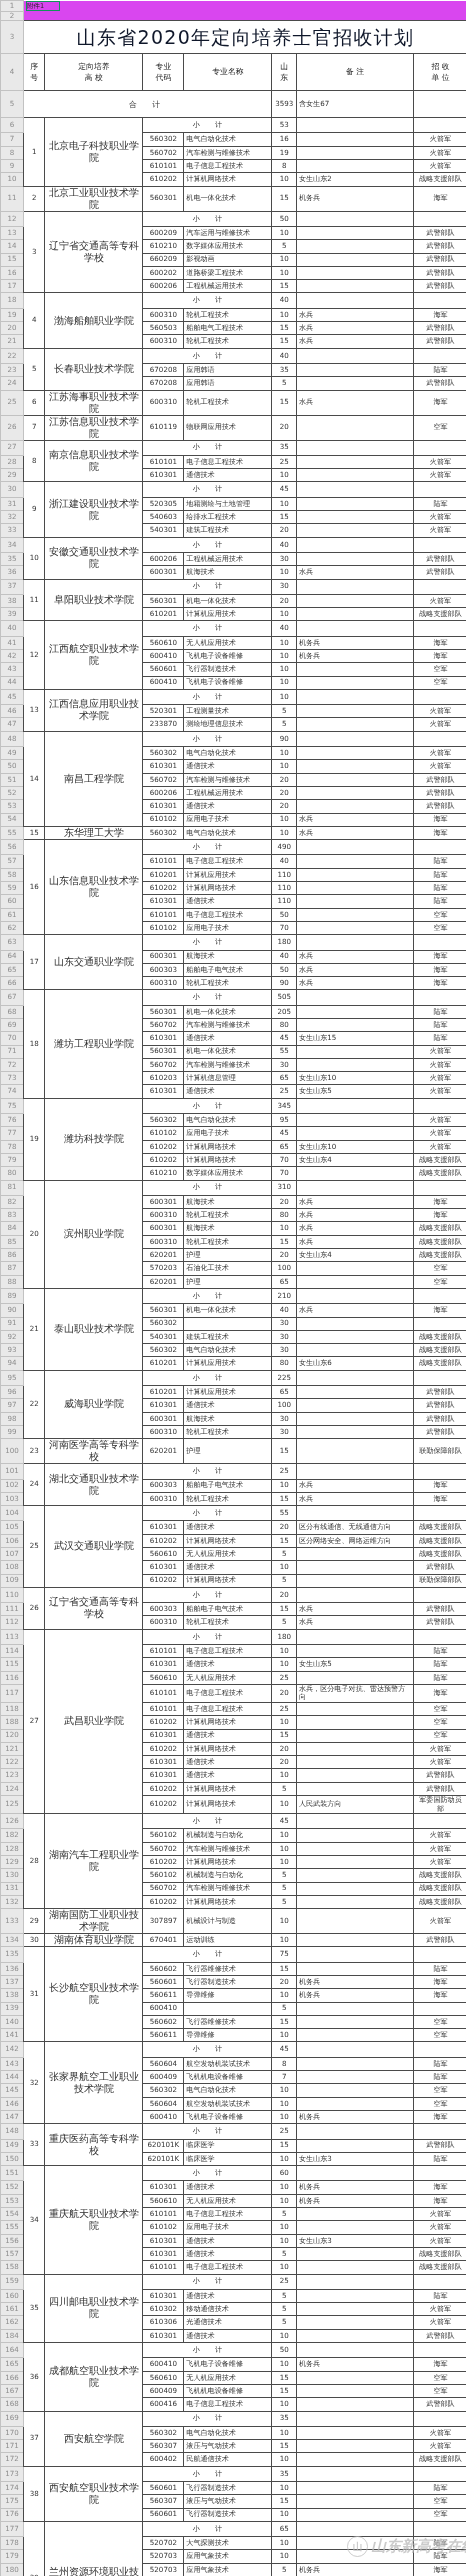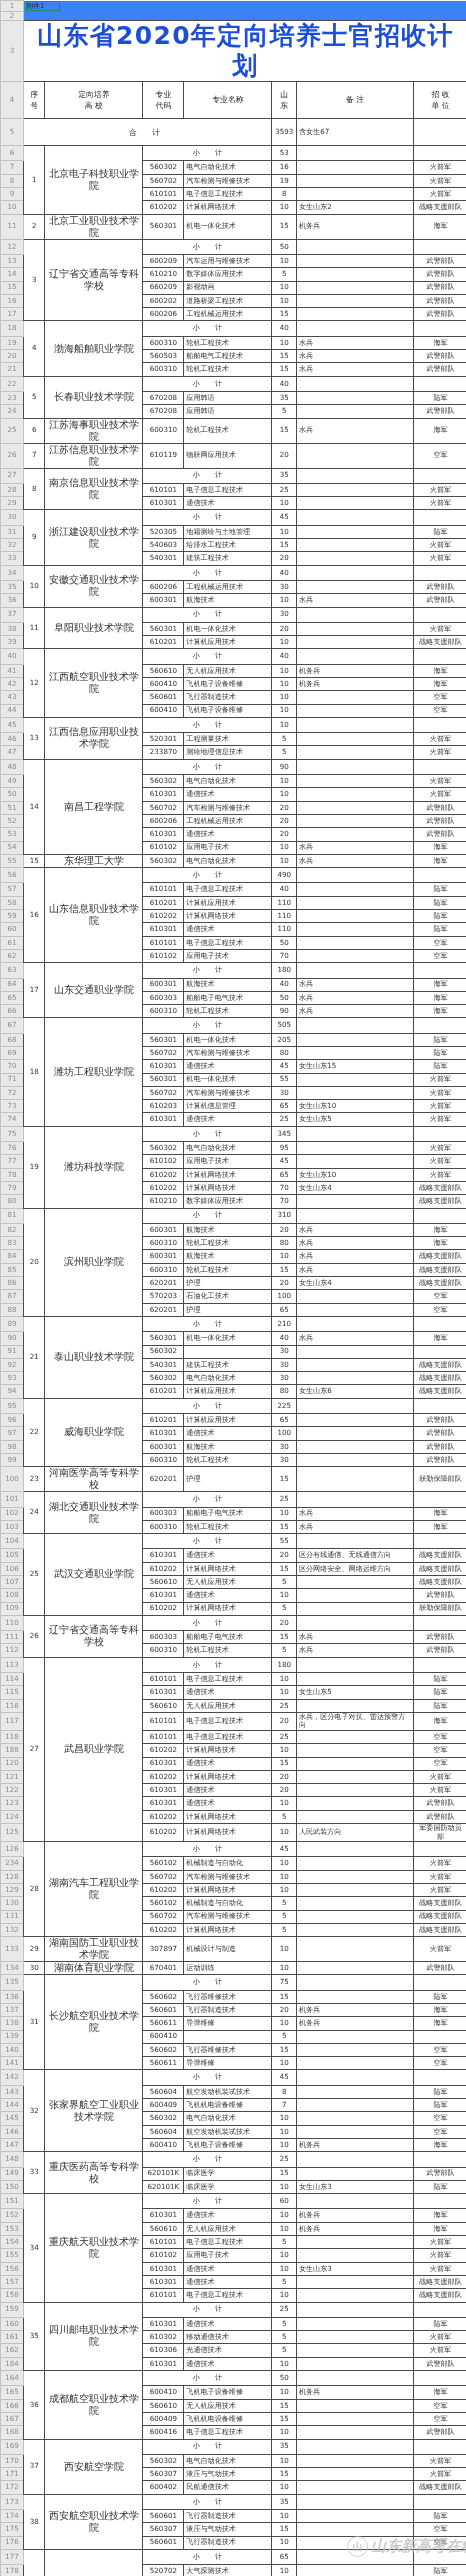--- a/index.html
+++ b/index.html
@@ -4,28 +4,28 @@
 <style>
   html,body{margin:0;padding:0;background:#ffffff;}
   body{width:466px;min-height:2576px;position:relative;
        font-family:"DejaVu Sans","Liberation Sans",sans-serif;}
   table{border-collapse:collapse;table-layout:fixed;width:466px;}
   td{font-size:7.1px;color:#333;text-align:center;vertical-align:middle;
      border:0.6px solid #4a4a4a;padding:0 1.9px;height:12.3px;line-height:1.2;
      overflow:hidden;word-break:break-all;}
   td.gutter{background:#e9e9e9;border:0.6px solid #c2c2c2;color:#8d8d8d;
             font-size:7.1px;padding:0;}
-  td.noborder{border:none;background:#3b82f6;}
+  td.noborder{border:none;background:#d946ef;}
   tr.tr-top1 td{height:9.7px;}
   tr.tr-top2 td{height:5.8px;}
   tr.tr-title td{height:32px;}
   tr.tr-head td{height:36px;}
   tr.tr-total td{height:26px;}
   tr.tr-sub td{height:14.3px;}
-  td.title{font-size:25px;font-weight:bold;color:#1d4ed8;letter-spacing:1.3px;}
+  td.title{font-size:19px;font-weight:normal;color:#0f172a;letter-spacing:1.3px;}
   td.head{font-size:7.8px;color:#222;white-space:pre-line;line-height:1.5;}
   td.left{text-align:left;}
   td.college{font-size:10px;color:#2e2e2e;}
   td.sublab{letter-spacing:6.5px;padding-left:8.4px;}
   td.totlab{letter-spacing:6.5px;padding-left:2px;font-size:7.8px;}
   .sel{display:inline-block;margin-left:0px;min-width:32px;height:8.4px;
        border:1.3px solid #12945a;font-size:6.5px;line-height:8.4px;
        text-align:left;color:#222;vertical-align:top;}
   .watermark{position:absolute;left:347px;top:2536px;display:flex;
              align-items:center;gap:2.6px;color:rgba(185,185,185,0.75);
@@ -1079,21 +1079,21 @@
         <tr class="tr-sub">
           <td class="gutter">126</td>
           <td class="seq" rowspan="7">28</td>
           <td class="college" rowspan="7">湖南汽车工程职业学院</td>
           <td class="sublab" colspan="2">小  计</td>
           <td>45</td>
           <td class="left"></td>
           <td></td>
         </tr>
         <tr>
-          <td class="gutter">234</td>
+          <td class="gutter">182</td>
           <td>560102</td>
           <td class="left">机械制造与自动化</td>
           <td>10</td>
           <td class="left"></td>
           <td>火箭军</td>
         </tr>
         <tr>
           <td class="gutter">128</td>
           <td>560702</td>
           <td class="left">汽车检测与维修技术</td>

